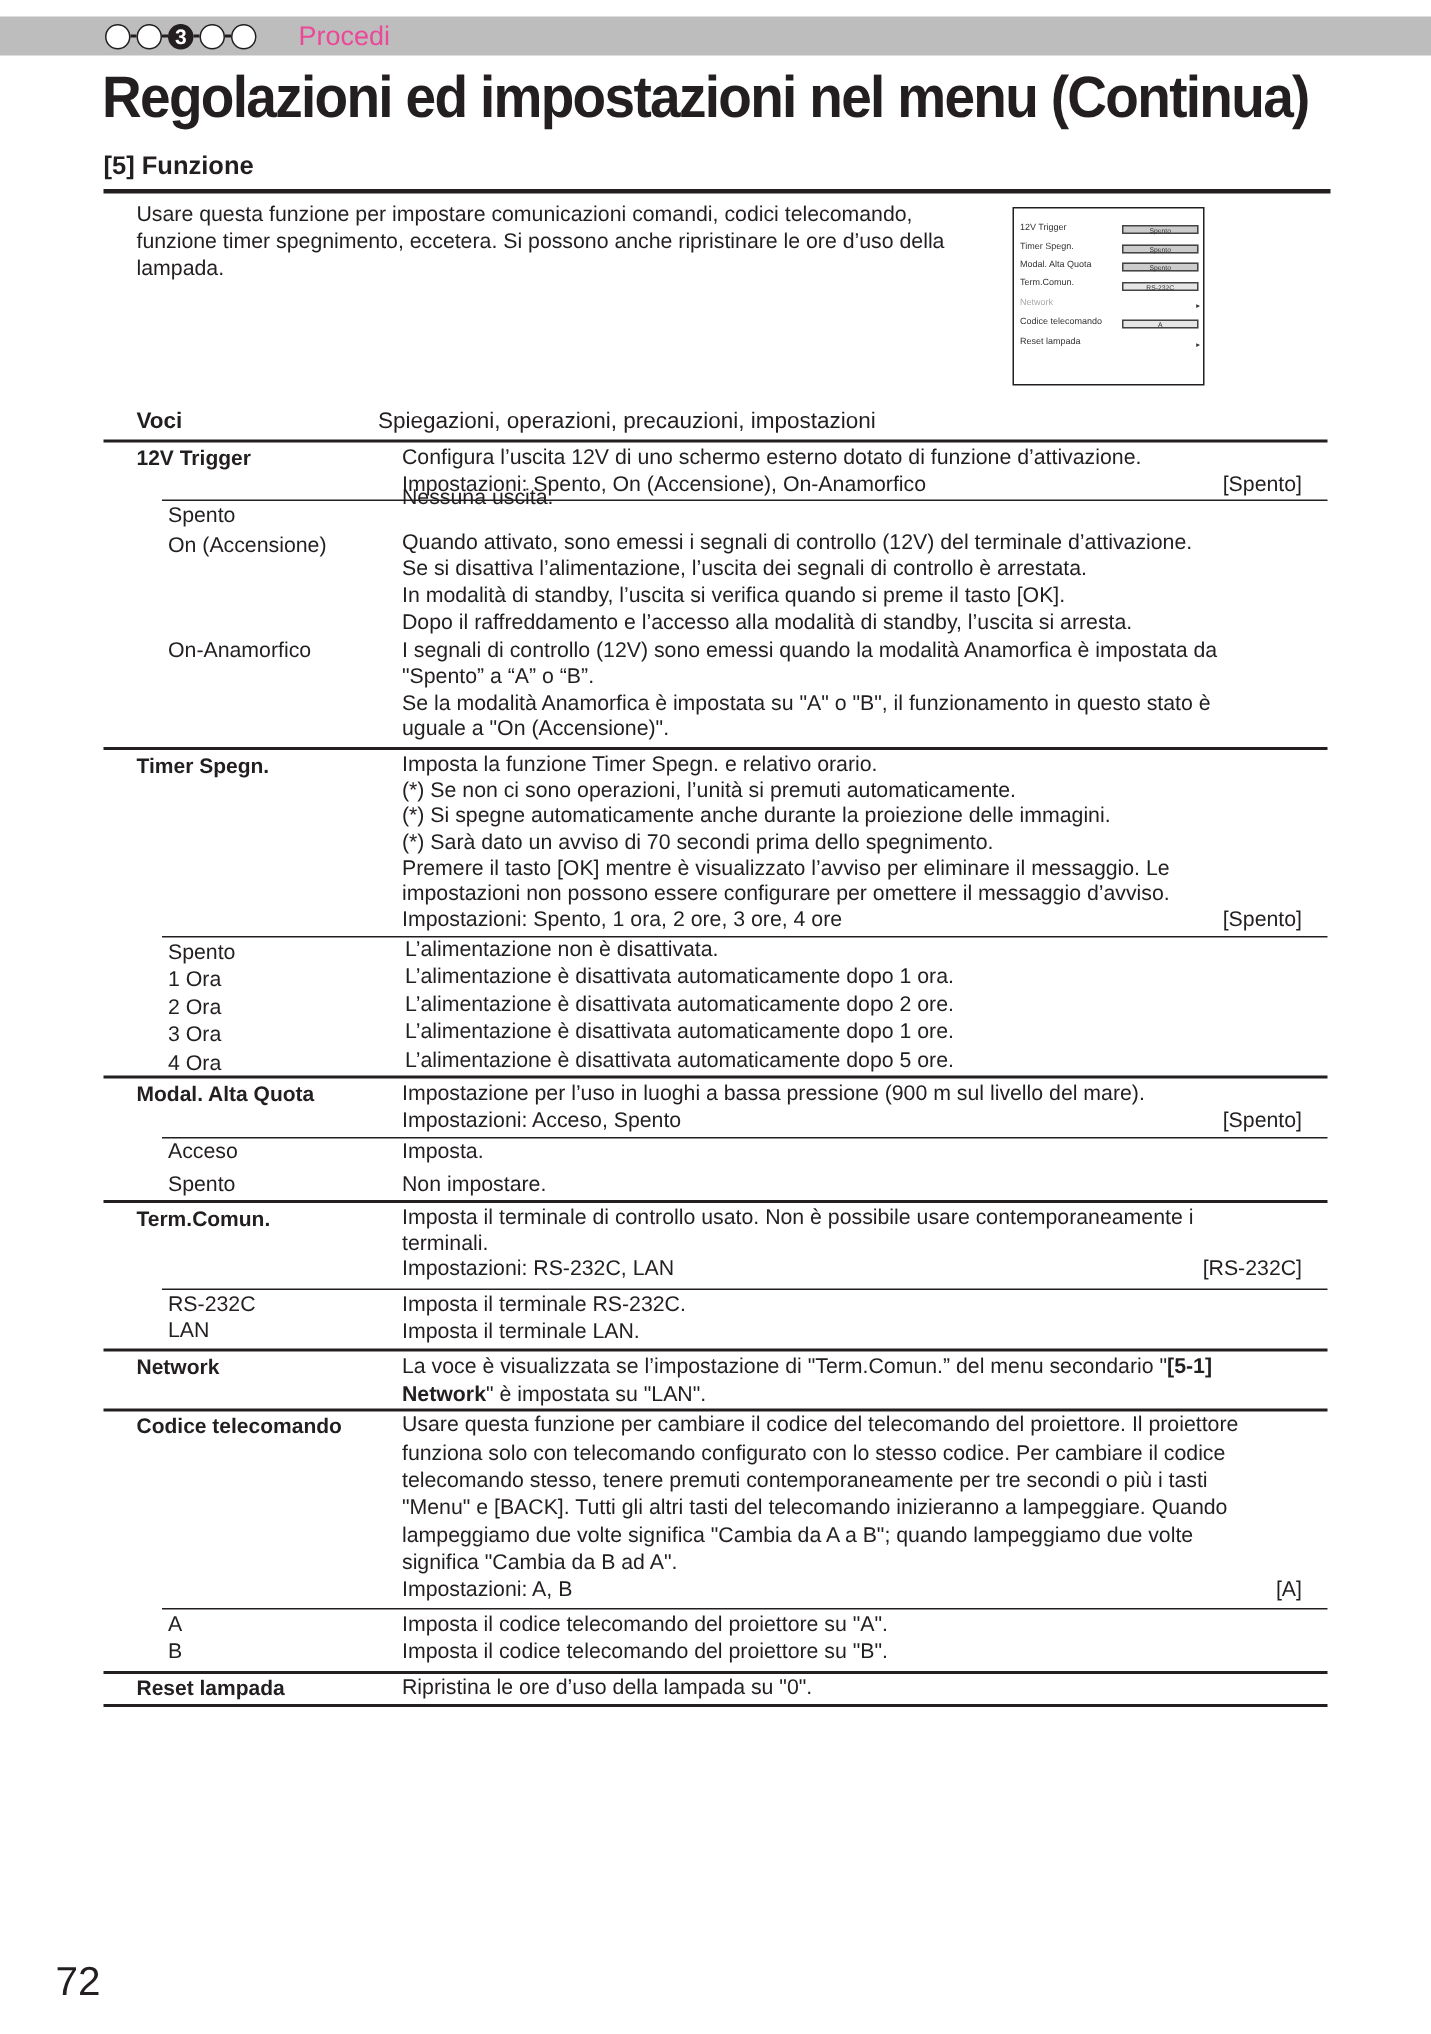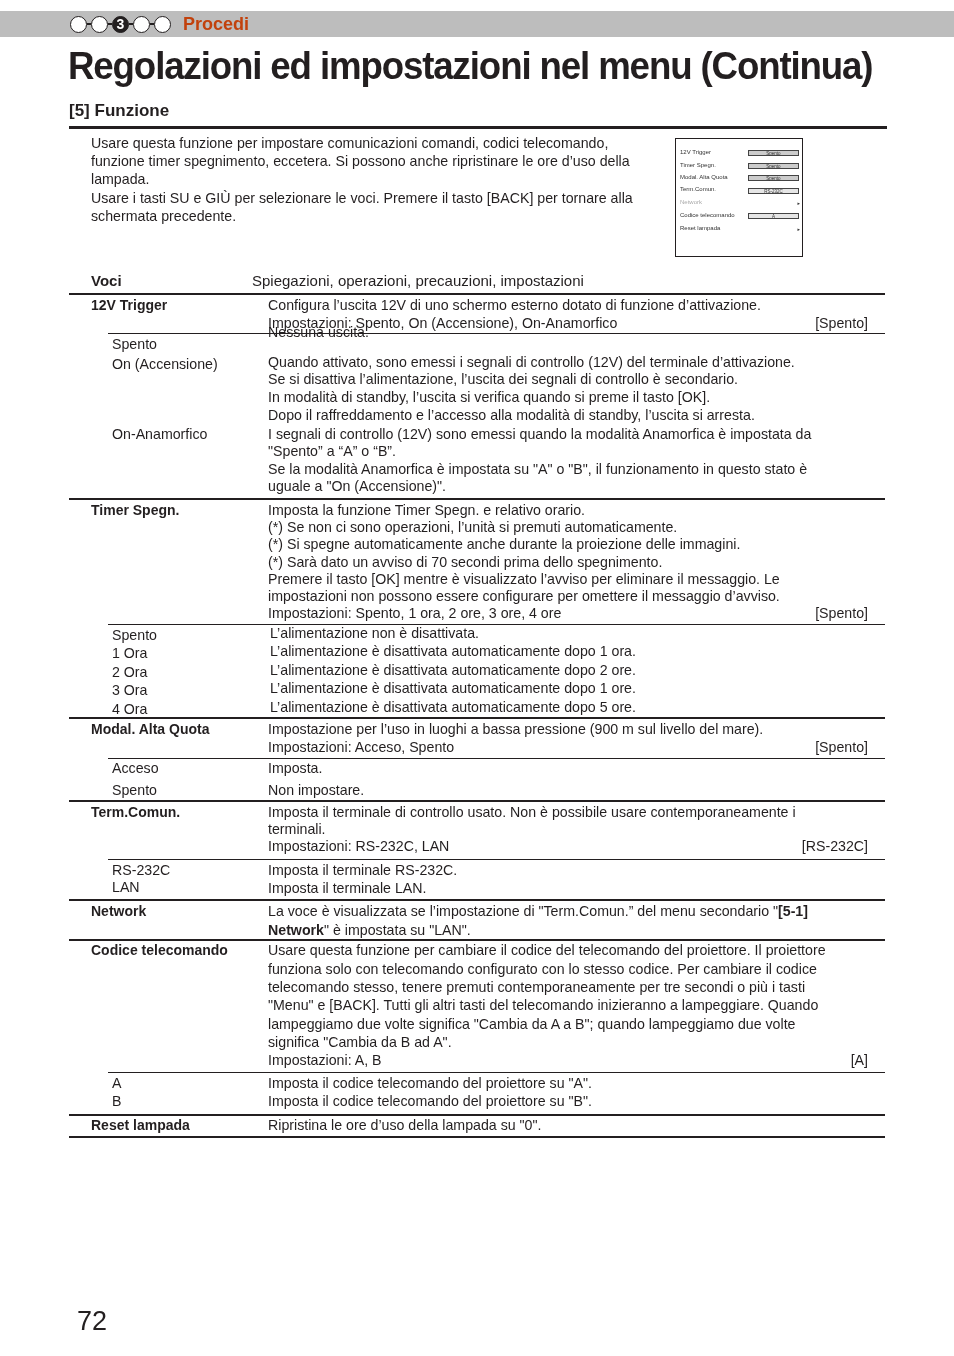--- a/index.html
+++ b/index.html
@@ -5,21 +5,21 @@
   html, body { margin: 0; padding: 0; background: #ffffff; }
   body { width: 954px; height: 1356px; position: relative; overflow: hidden;
          font-family: "Liberation Sans", sans-serif; color: #231f20; }
   .topbar { position: absolute; left: 0; top: 11px; width: 954px; height: 26px; background: #bdbdbd; }
   .steps { position: absolute; left: 70px; top: 13px; height: 22px; display: flex; align-items: center; }
   .circle { width: 17px; height: 17px; border-radius: 50%; border: 1.2px solid #231f20; background: #fff;
             box-sizing: border-box; display: flex; align-items: center; justify-content: center;
             font-size: 14px; font-weight: bold; color: #fff; }
   .circle.active { background: #231f20; }
   .connector { width: 4px; height: 1.2px; background: #231f20; }
-  .procedi { margin-left: 12px; font-weight: bold; font-size: 18px; color: #c2410c; }
+  .procedi { margin-left: 28px; font-weight: normal; font-size: 18px; color: #ec4899; }
   .title { position: absolute; left: 68px; top: 44px; font-size: 39px; font-weight: bold; letter-spacing: -1.2px;
            color: #231f20; transform: scaleX(0.94); transform-origin: left; white-space: nowrap; }
   .section { position: absolute; left: 69px; top: 101px; font-size: 17px; font-weight: bold; }
   .section-rule { position: absolute; left: 69px; top: 126px; width: 818px; height: 3px; background: #231f20; }
   .intro { position: absolute; left: 91px; top: 134px; width: 570px; font-size: 14.2px; line-height: 18.2px; }
   .intro p { margin: 0; }
   .osd { position: absolute; left: 675px; top: 138px; width: 128px; height: 119px; border: 1px solid #231f20;
          box-sizing: border-box; background: #fff; }
   .osd-row { position: absolute; left: 4px; font-size: 6px; color: #333; white-space: nowrap; }
   .osd-row.dim { color: #aaa; }
@@ -29,21 +29,21 @@
   .osd-arrow { position: absolute; right: 2px; font-size: 5px; color: #333; }
 
   .thead-voci { position: absolute; left: 91px; top: 272px; font-size: 15px; font-weight: bold; }
   .thead-desc { position: absolute; left: 252px; top: 272px; font-size: 15px; font-weight: normal; }
   .rule { position: absolute; background: #231f20; }
   .rule.thick { height: 2px; }
   .rule.thin { height: 1px; }
   .cell { position: absolute; font-size: 14.2px; line-height: 18.2px; white-space: nowrap; }
   .cell.b { font-weight: bold; font-size: 14px; }
   .default { position: absolute; right: 86px; font-size: 14.2px; line-height: 18.2px; }
-  .pagenum { position: absolute; left: 37px; top: 1306px; font-size: 27px; margin-left: 40px; }
+  .pagenum { position: absolute; left: 37px; top: 1306px; font-size: 27px; }
 </style>
 </head>
 <body>
 
 <div class="topbar"></div>
 <div class="steps">
   <div class="circle"></div>
   <div class="connector"></div>
   <div class="circle"></div>
   <div class="connector"></div>
@@ -54,21 +54,20 @@
   <div class="circle"></div>
   <span class="procedi">Procedi</span>
 </div>
 
 <div class="title">Regolazioni ed impostazioni nel menu (Continua)</div>
 <div class="section">[5] Funzione</div>
 <div class="section-rule"></div>
 
 <div class="intro">
   <p>Usare questa funzione per impostare comunicazioni comandi, codici telecomando, funzione timer spegnimento, eccetera. Si possono anche ripristinare le ore d’uso della lampada.</p>
-  <p>Usare i tasti SU e GIÙ per selezionare le voci. Premere il tasto [BACK] per tornare alla schermata precedente.</p>
 </div>
 
 <div class="osd">
   <div class="osd-row" style="top:10px">12V Trigger</div>
   <div class="osd-pill" style="top:11px">Spento</div>
   <div class="osd-row" style="top:23px">Timer Spegn.</div>
   <div class="osd-pill" style="top:24px">Spento</div>
   <div class="osd-row" style="top:35px">Modal. Alta Quota</div>
   <div class="osd-pill" style="top:36px">Spento</div>
   <div class="osd-row" style="top:47px">Term.Comun.</div>
@@ -88,21 +87,21 @@
 <div class="cell b" style="left:91px;top:296px">12V Trigger</div>
 <div class="cell" style="left:268px;top:296px">Configura l’uscita 12V di uno schermo esterno dotato di funzione d’attivazione.</div>
 <div class="cell" style="left:268px;top:314px">Impostazioni: Spento, On (Accensione), On-Anamorfico</div>
 <div class="default" style="top:314px">[Spento]</div>
 <div class="rule thin" style="left:108px;top:333px;width:777px"></div>
 <div class="cell" style="left:112px;top:335px">Spento</div>
 <div class="cell" style="left:112px;top:355px">On (Accensione)</div>
 <div class="cell" style="left:112px;top:425px">On-Anamorfico</div>
 <div class="cell" style="left:268px;top:323px">Nessuna uscita.</div>
 <div class="cell" style="left:268px;top:353px">Quando attivato, sono emessi i segnali di controllo (12V) del terminale d’attivazione.</div>
-<div class="cell" style="left:268px;top:370px">Se si disattiva l’alimentazione, l’uscita dei segnali di controllo è secondario.</div>
+<div class="cell" style="left:268px;top:370px">Se si disattiva l’alimentazione, l’uscita dei segnali di controllo è arrestata.</div>
 <div class="cell" style="left:268px;top:388px">In modalità di standby, l’uscita si verifica quando si preme il tasto [OK].</div>
 <div class="cell" style="left:268px;top:406px">Dopo il raffreddamento e l’accesso alla modalità di standby, l’uscita si arresta.</div>
 <div class="cell" style="left:268px;top:425px">I segnali di controllo (12V) sono emessi quando la modalità Anamorfica è impostata da</div>
 <div class="cell" style="left:268px;top:442px">"Spento” a “A” o “B”.</div>
 <div class="cell" style="left:268px;top:460px">Se la modalità Anamorfica è impostata su "A" o "B", il funzionamento in questo stato è</div>
 <div class="cell" style="left:268px;top:477px">uguale a "On (Accensione)".</div>
 <div class="rule thick" style="left:69px;top:498px;width:816px"></div>
 
 <div class="cell b" style="left:91px;top:501px">Timer Spegn.</div>
 <div class="cell" style="left:268px;top:501px">Imposta la funzione Timer Spegn. e relativo orario.</div>

